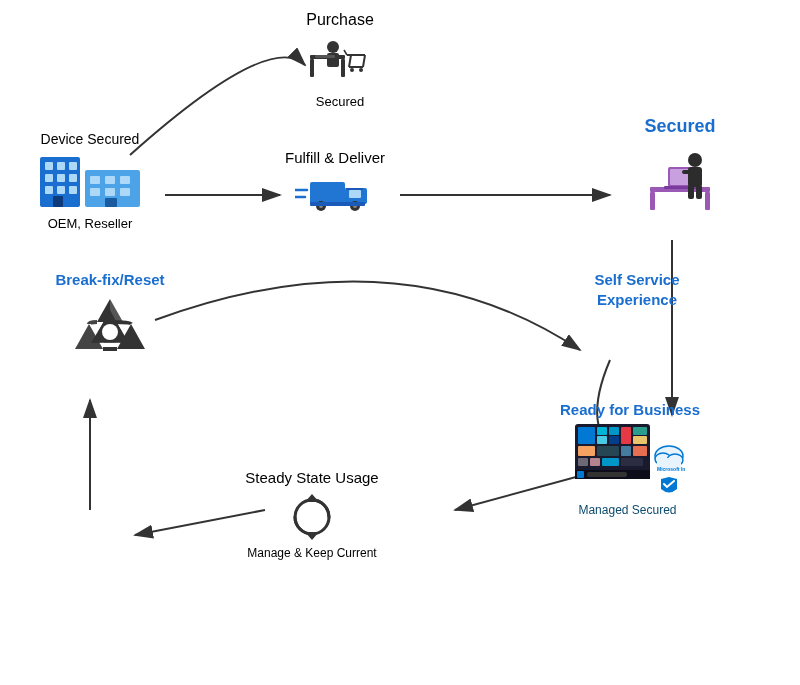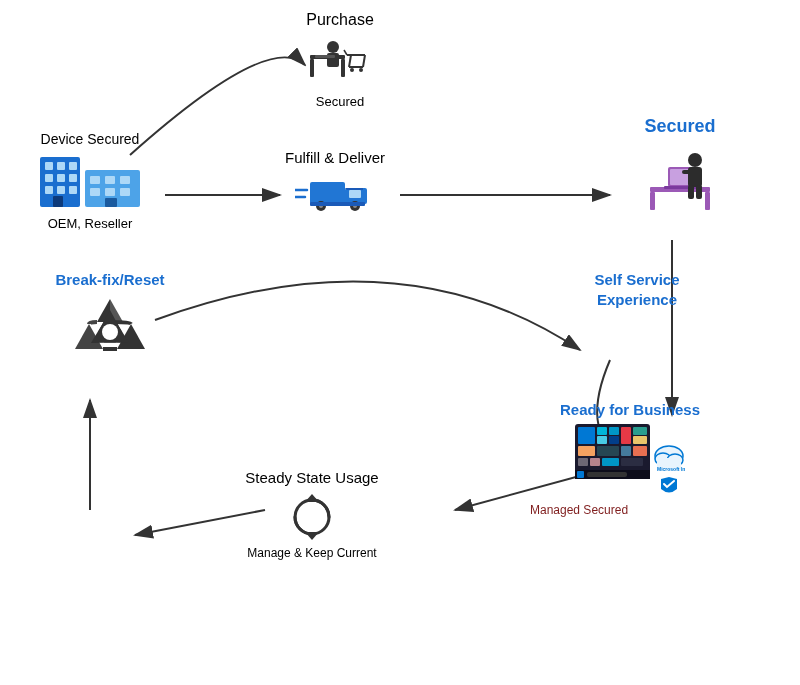--- a/index.html
+++ b/index.html
@@ -239,21 +239,21 @@
           <ellipse cx="10" cy="25" rx="8" ry="6" fill="#e8f4fd" stroke="#0078d4" stroke-width="1.5"></ellipse>
           <ellipse cx="22" cy="26" rx="8" ry="6" fill="#e8f4fd" stroke="#0078d4" stroke-width="1.5"></ellipse>
           <rect x="4" y="24" width="24" height="12" fill="#e8f4fd"></rect>
           <text x="4" y="37" font-size="5" fill="#0078d4" font-weight="bold">Microsoft Intune</text>
 
           <path d="M 8,45 L 16,43 L 24,45 L 24,55 Q 16,62 8,55 Z" fill="#0078d4"></path>
           <path d="M 11,50 L 14,53 L 21,47" stroke="white" stroke-width="2" fill="none" stroke-linecap="round"></path>
         </g>
       </svg>
     </div>
-    <div style="font-size:12px;text-align:left;padding-right:5px;color:#7f1d1d;">Managed Secured</div>
+    <div style="font-size:12px;text-align:center;padding-right:5px;color:#0c4a6e;">Managed Secured</div>
   </div>
 
   <div class="node" style="left:212px;top:468px;width:200px;">
     <div class="node-label" style="font-size:15px;">Steady State Usage</div>
 
     <div class="icon-area">
       <svg width="55" height="50" viewBox="0 0 55 50">
 
         <path d="M 27,8 A 17,17 0 1,1 10,25" fill="none" stroke="#333" stroke-width="3" stroke-linecap="round"></path>
         <polygon points="27,2 20,10 34,10" fill="#333"></polygon>

